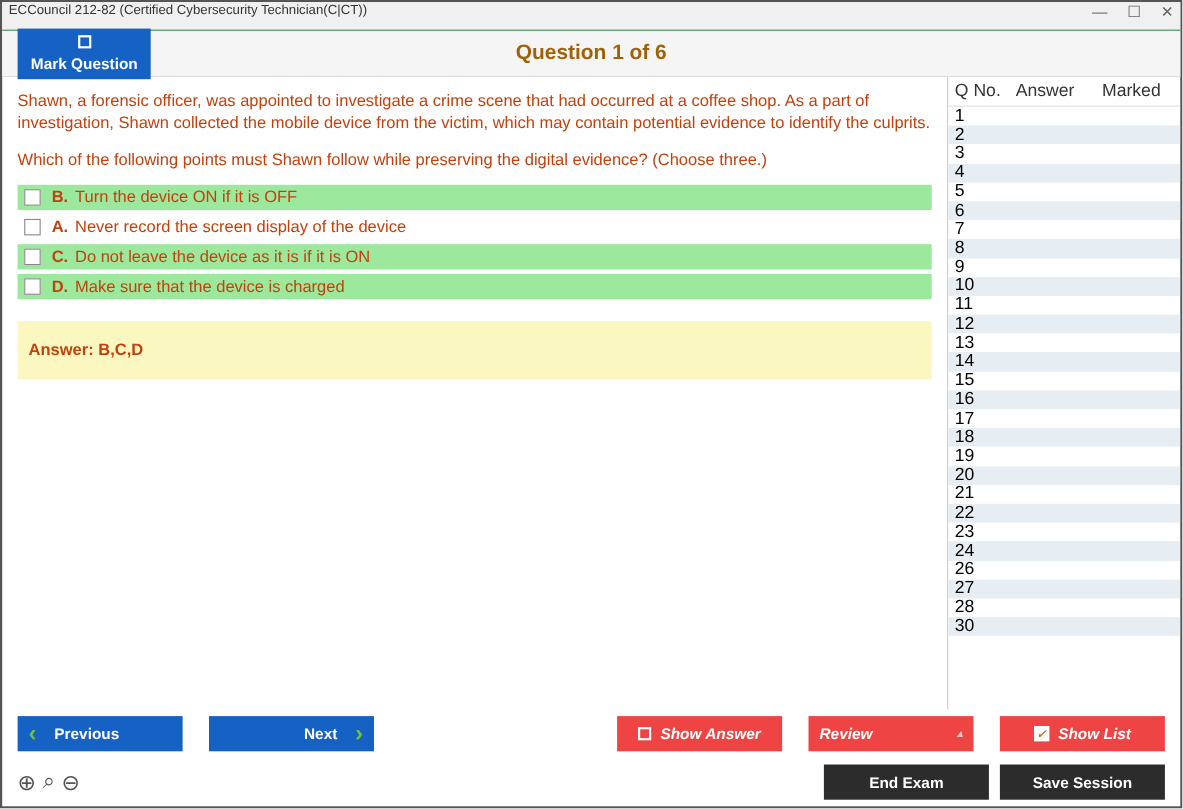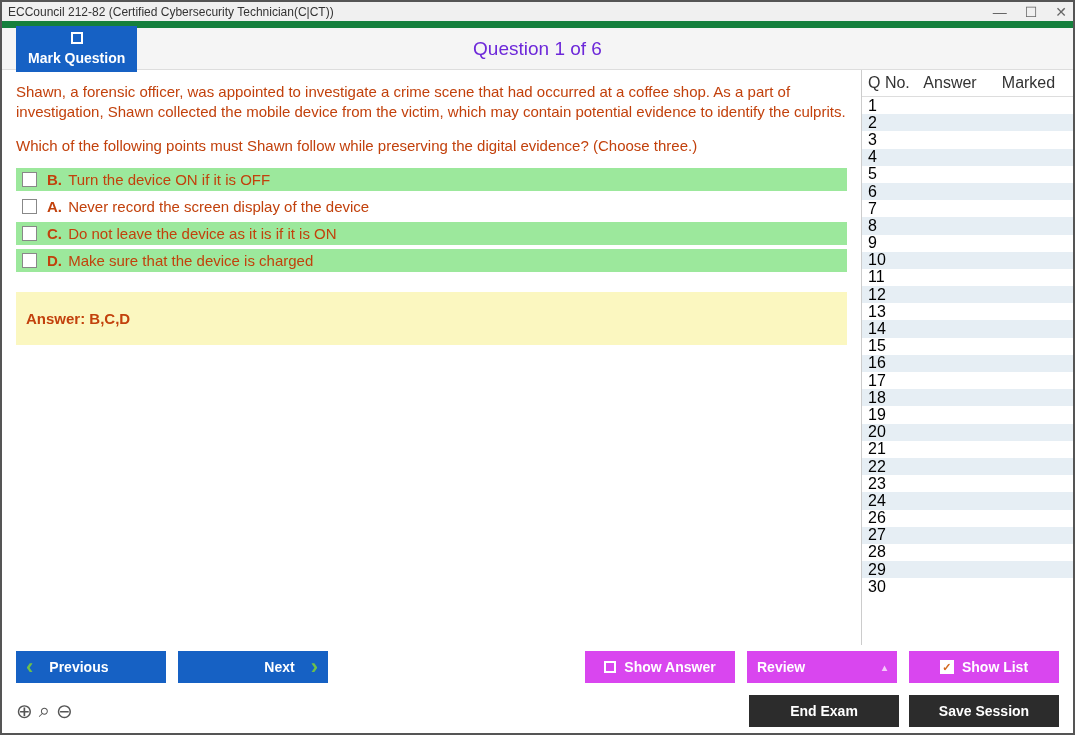--- a/index.html
+++ b/index.html
@@ -14,23 +14,22 @@
   width: 1075px;
   height: 735px;
   border: 2px solid #555;
   display: flex;
   flex-direction: column;
   background: #fff;
 }
 .titlebar {
   height: 26px;
   background: #f0f0f0;
-  border-bottom: 7px solid #15803d;
-  display: flex;
-  align-items: center;
+  border-bottom: 1px solid #15803d;
+  display: flex;
   justify-content: space-between;
   padding: 0 6px;
   font-size: 12px;
   color: #333;
 }
 .titlebar .win-controls {
   display: flex;
   gap: 18px;
   color: #666;
   font-size: 14px;
@@ -61,23 +60,23 @@
 .mark-btn .box-icon {
   width: 12px;
   height: 12px;
   border: 2px solid #fff;
   display: inline-block;
 }
 .question-title {
   position: absolute;
   left: 50%;
   transform: translateX(-50%);
-  font-weight: normal;
+  font-weight: bold;
   font-size: 19px;
-  color: #6d28d9;
+  color: #a16207;
 }
 .main-row {
   flex: 1;
   display: flex;
   overflow: hidden;
 }
 .content {
   flex: 1;
   padding: 12px 14px 0 14px;
   overflow: hidden;
@@ -141,21 +140,21 @@
 .side-row .qn { width: 42px; }
 .side-list::-webkit-scrollbar { width: 16px; }
 .side-list::-webkit-scrollbar-track { background: #f0f0f0; }
 .side-list::-webkit-scrollbar-thumb { background: #c0c0c0; }
 .side-list::-webkit-scrollbar-button { background: #e0e0e0; height:16px; }
 .footer1 {
   height: 44px;
   display: flex;
   align-items: center;
   padding: 0 14px;
-  gap: 12px;
+  gap: 24px;
 }
 .footer2 {
   height: 44px;
   display: flex;
   align-items: center;
   padding: 0 14px;
   gap: 10px;
 }
 .btn {
   height: 32px;
@@ -164,21 +163,21 @@
   font-weight: bold;
   font-size: 14px;
   display: flex;
   align-items: center;
   justify-content: center;
   gap: 8px;
   cursor: pointer;
   padding: 0 14px;
 }
 .btn-blue { background: #1661c4; }
-.btn-orange { background: #d946ef; }
+.btn-orange { background: #ef4444; font-style: italic; }
 .btn-dark { background: #2c2c2c; }
 .btn-prev { width: 150px; justify-content: flex-start; padding-left:10px;}
 .btn-prev::before { content:"‹"; color:#6ec04a; font-size:22px; font-weight:bold; margin-right:8px;}
 .btn-next { width: 150px; justify-content: flex-end; padding-right:10px;}
 .btn-next::after { content:"›"; color:#6ec04a; font-size:22px; font-weight:bold; margin-left:8px;}
 .spacer { flex: 1; }
 .btn-show { width: 150px; }
 .btn-show .box-icon { width:12px; height:12px; border:2px solid #fff; }
 .btn-review { width:150px; justify-content: space-between; padding:0 10px;}
 .btn-review::after { content:"▴"; font-size:10px; opacity:0.7;}
@@ -322,23 +321,20 @@
           <div class="side-row">
             <span class="qn">26</span>
           </div>
           <div class="side-row">
             <span class="qn">27</span>
           </div>
           <div class="side-row">
             <span class="qn">28</span>
           </div>
           <div class="side-row">
-            <span class="qn">29</span>
-          </div>
-          <div class="side-row">
             <span class="qn">30</span>
           </div>
         </div>
     </div>
 
   </div>
 
   <div class="footer1">
     <button class="btn btn-blue btn-prev">
       <span>Previous</span>

